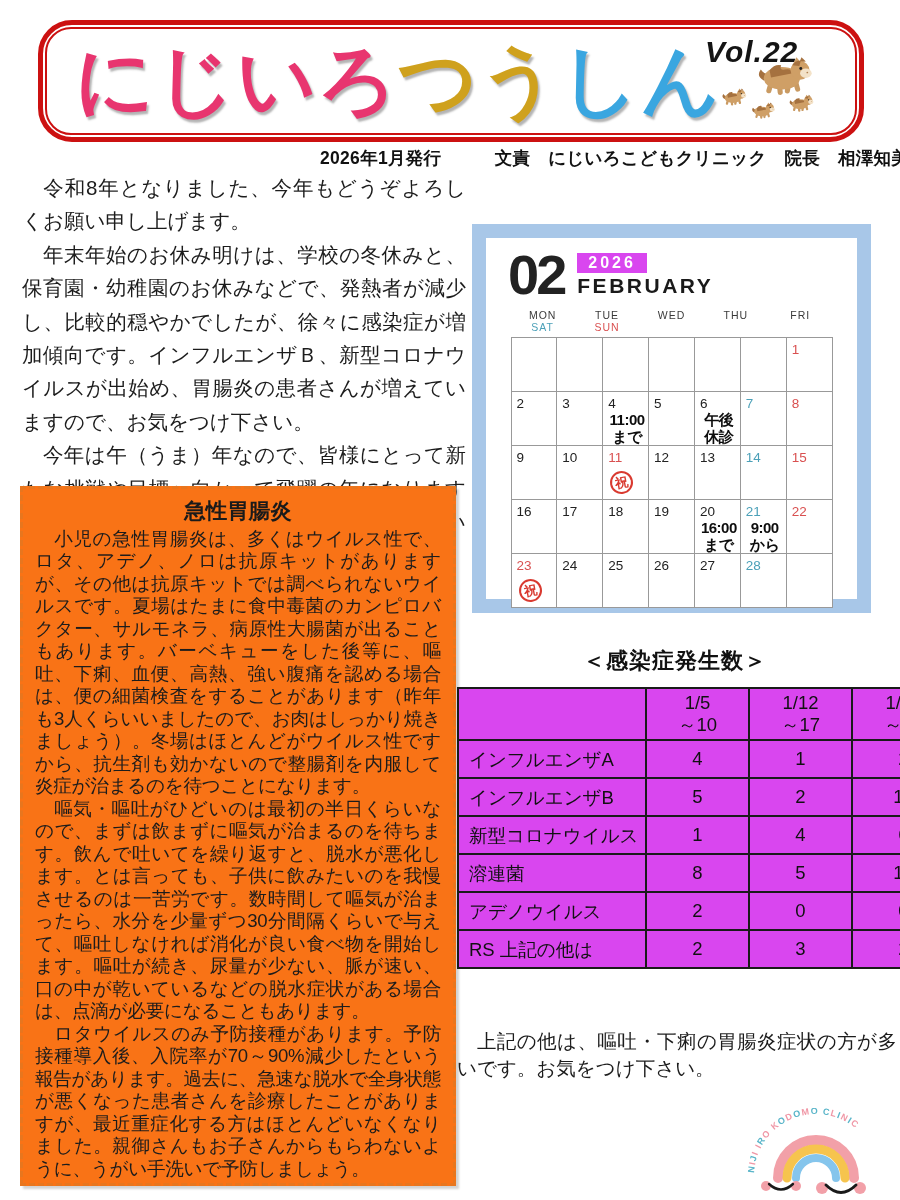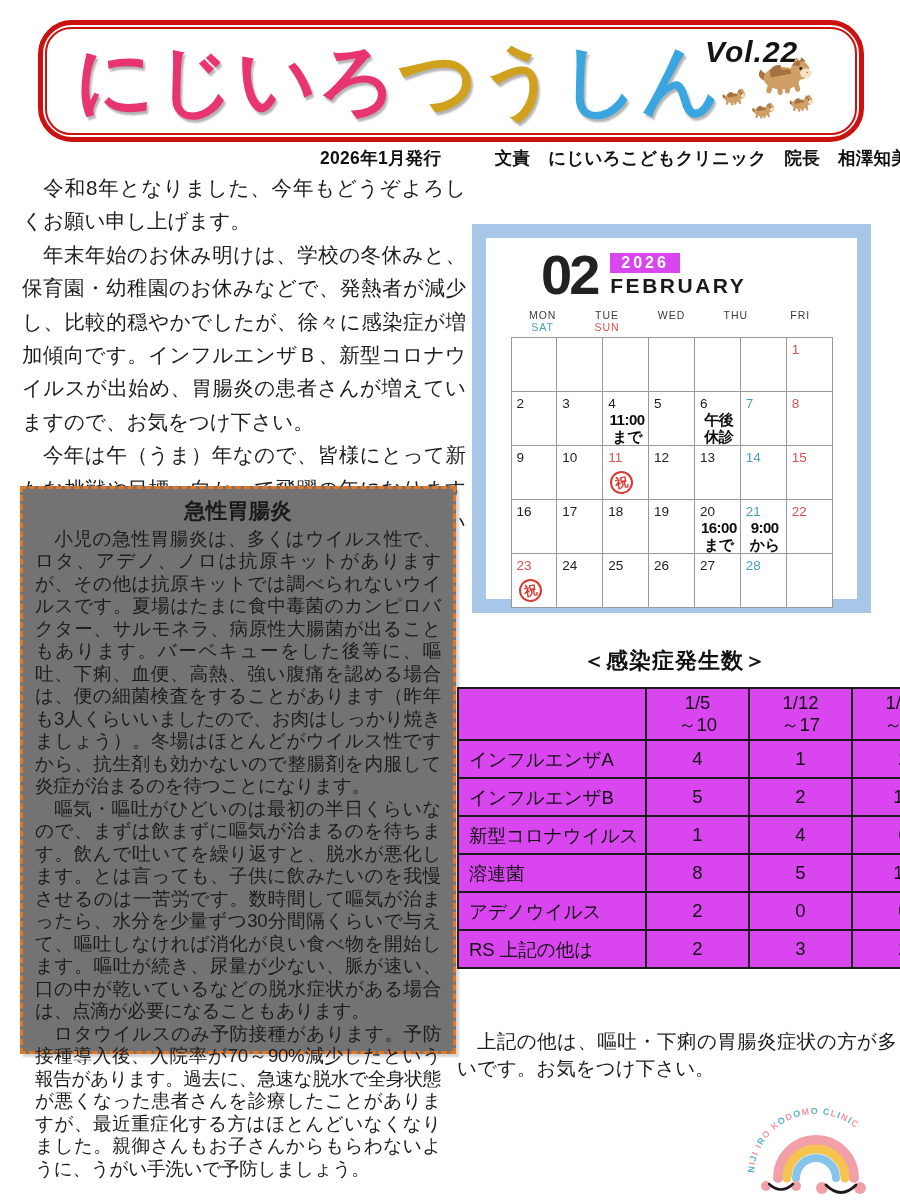--- a/index.html
+++ b/index.html
@@ -40,37 +40,37 @@
   }
 
   
   .intro {
     position:absolute; left:22px; top:171px; width:444px;
     font-size:20.5px; line-height:1.63; text-align:justify; color:#1c1c1c;
   }
 
   
   .article-box {
-    position:absolute; left:20px; top:486px; width:436px; height:568px;
-    border:3px dashed #e8761e; background:#737373; padding:7px 12px 4px;
+    position:absolute; left:20px; top:486px; width:436px; height:700px;
+    border:3px dashed #e8761e; background:#f97316; padding:7px 12px 4px;
     box-shadow:3px 3px 2px rgba(130,130,130,0.35);
   }
   .article-title { text-align:center; font-weight:bold; font-size:21.5px; margin-bottom:3px; }
   .article-box p {
     font-size:18.6px; line-height:1.21; letter-spacing:-0.3px;
     text-align:justify; color:#1c1c1c;
   }
 
   
   .calendar-frame {
     position:absolute; left:472px; top:224px; width:399px; height:389px;
     background:#a8c7e8; padding:14px;
   }
   .calendar-inner { width:100%; height:100%; background:#fff; position:relative; }
-  .cal-head { display:flex; align-items:flex-start; padding:10px 0 0 22px;margin-left:33px; }
+  .cal-head { display:flex; align-items:flex-start; padding:10px 0 0 22px; }
   .cal-month-num { font-size:56px; line-height:54px; font-weight:bold; letter-spacing:-3px; color:#222; }
   .cal-ym { margin-left:13px; padding-top:5px; }
   .cal-year-badge {
     display:inline-block; background:#d946ef; color:#fff; font-weight:bold;
     font-size:16px; line-height:20px; padding:0 11px; letter-spacing:3px;
   }
   .cal-month-name { font-size:21px; font-weight:bold; letter-spacing:2.5px; color:#1a1a1a; margin-top:1px; }
   .cal-weekdays {
     width:322px; margin:7px auto 0; display:grid; grid-template-columns:repeat(5,1fr);
     font-size:10.5px; font-weight:normal; text-align:center; letter-spacing:1px; color:#3a3a3a;

